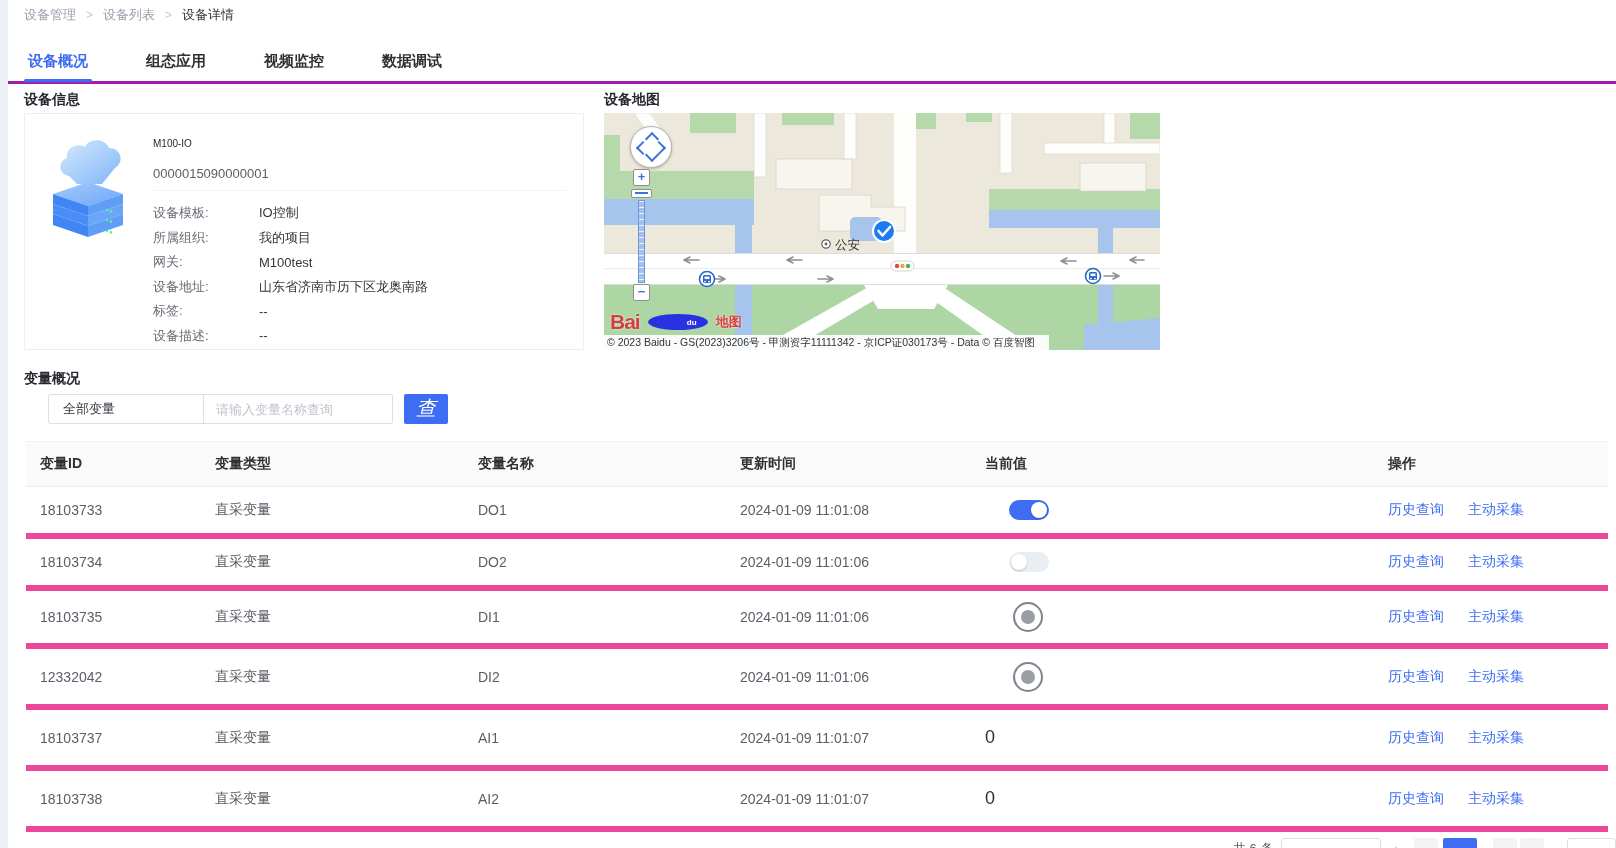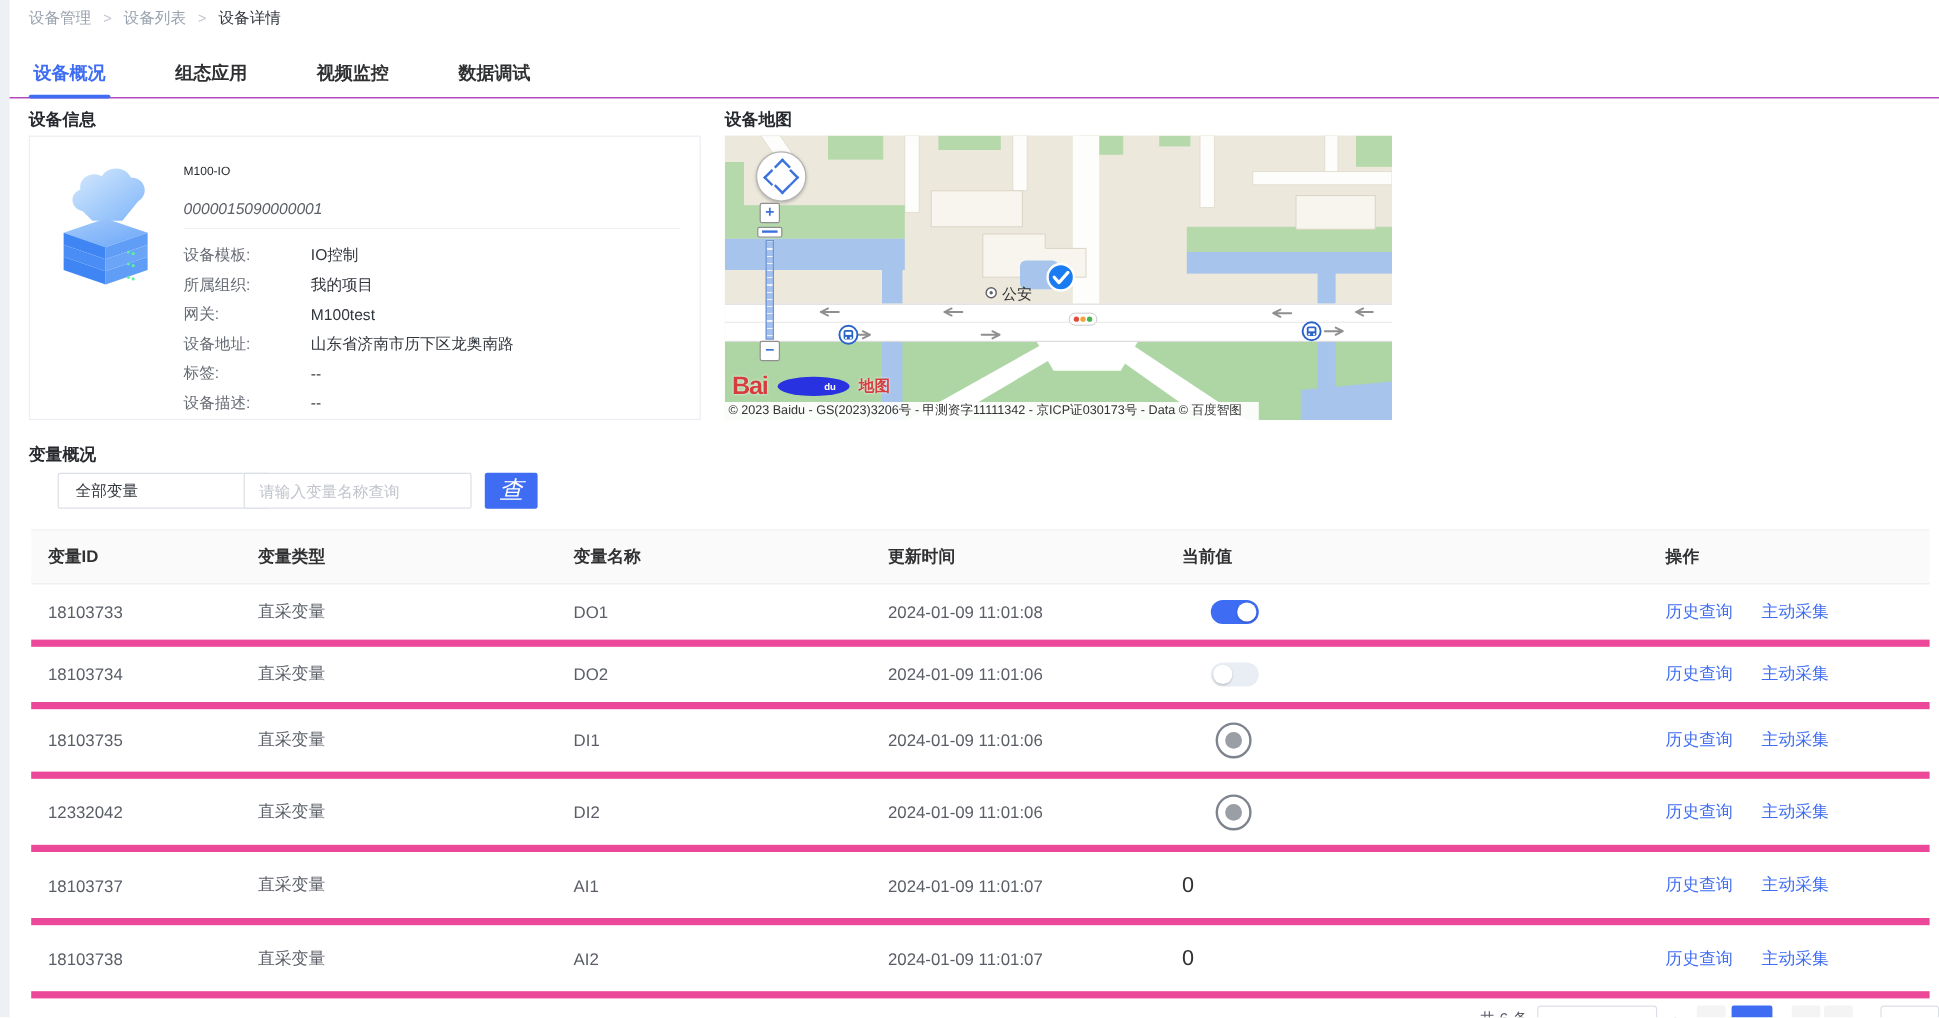--- a/index.html
+++ b/index.html
@@ -7,33 +7,33 @@
         font-family:"Liberation Sans","DejaVu Sans",sans-serif;color:#303133;}
   .left-strip{position:absolute;left:0;top:0;width:8px;height:848px;background:#edf0f5;}
 
   
   .breadcrumb{position:absolute;left:24px;top:6px;font-size:13px;display:flex;gap:10px;align-items:center;}
   .bc-item{color:#99a2ae;cursor:pointer;}
   .bc-item.current{color:#32363d;}
   .bc-sep{color:#c3c8d1;font-size:12px;}
 
   
-  .tabs-bar{position:absolute;left:8px;right:0;top:42px;height:39px;border-bottom:1px solid #a21caf;}
+  .tabs-bar{position:absolute;left:8px;right:0;top:42px;height:39px;border-bottom:3px solid #a21caf;}
   .tabs{display:flex;gap:50px;padding-left:16px;height:100%;align-items:center;}
   .tab{font-size:15px;font-weight:bold;color:#303133;padding:0 4px;height:100%;display:flex;align-items:center;position:relative;cursor:pointer;}
   .tab.active{color:#3e6cf2;}
   .tab.active:after{content:"";position:absolute;left:0;right:0;bottom:-1px;height:3px;background:#3e6cf2;border-radius:2px;}
 
   .section-title{position:absolute;font-size:14px;font-weight:bold;color:#26292e;}
 
   
   .dev-card{position:absolute;left:24px;top:113px;width:560px;height:237px;border:1px solid #ebeef3;background:#fff;box-sizing:border-box;}
   .dev-icon{position:absolute;left:22px;top:24px;}
   .dev-name{position:absolute;left:128px;top:24px;font-size:10px;font-weight:normal;color:#26292e;}
-  .dev-serial{position:absolute;left:128px;top:52px;font-size:13px;color:#5a5e66;font-style:italic;}
+  .dev-serial{position:absolute;left:128px;top:52px;font-size:13px;color:#5a5e66;}
   .dev-divider{position:absolute;left:128px;right:16px;top:76px;height:1px;background:#f0f2f5;}
   .dev-fields{position:absolute;left:128px;top:87px;right:12px;}
   .dev-field{display:flex;height:24.5px;align-items:center;font-size:13px;}
   .dev-field .fl{width:106px;color:#666b73;}
   .dev-field .fv{color:#32363d;}
 
   
   .map-box{position:absolute;left:604px;top:113px;width:556px;height:237px;overflow:hidden;background:#ece8dc;}
   .map-svg{position:absolute;left:0;top:0;}
   .map-pan{position:absolute;left:26px;top:13px;width:42px;height:42px;border-radius:50%;background:#fff;border:1px solid #b4b4b4;box-shadow:0 1px 3px rgba(0,0,0,.25);box-sizing:border-box;cursor:pointer;}

